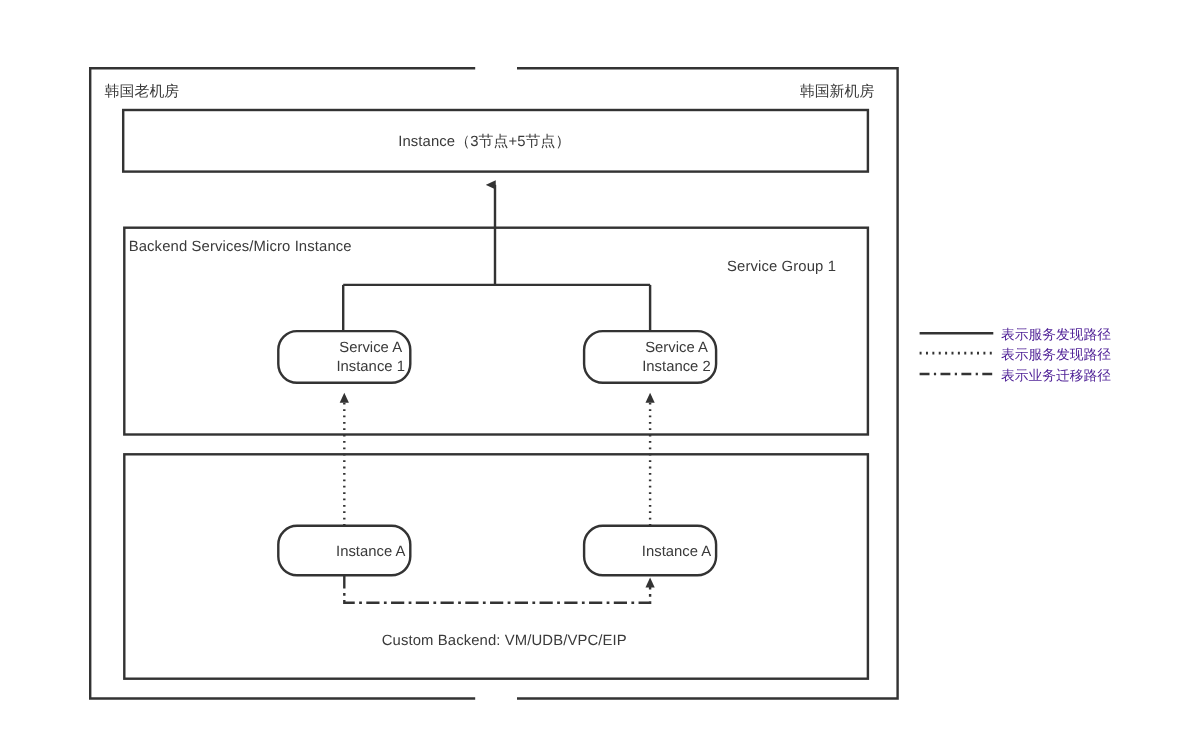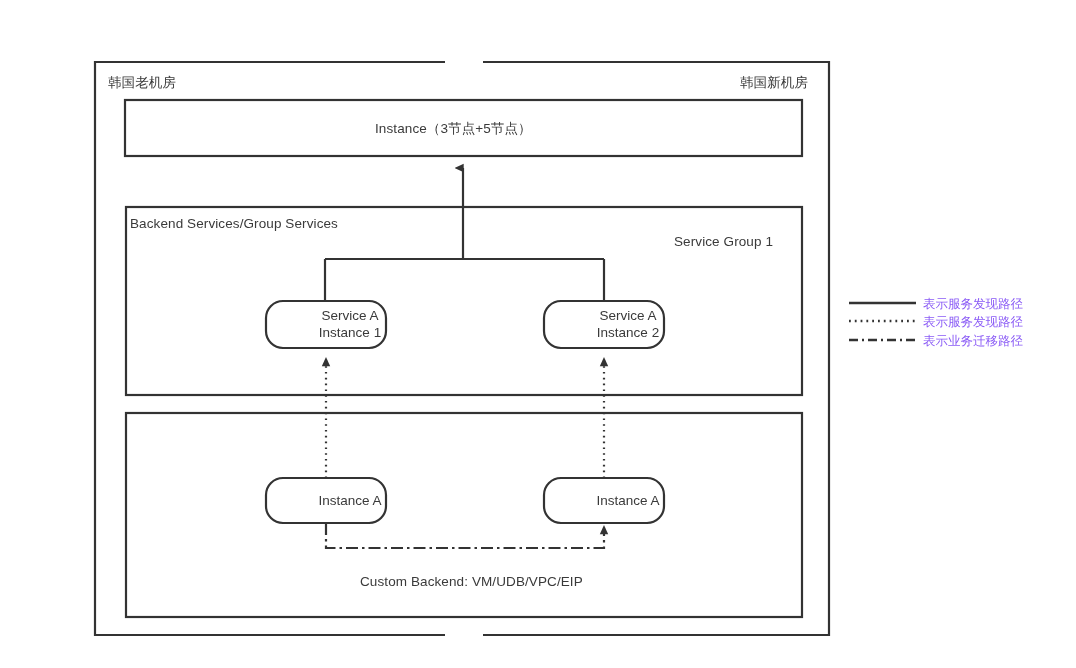--- a/index.html
+++ b/index.html
@@ -10,21 +10,21 @@
   body {
     width: 1076px;
     height: 668px;
     font-family: "Liberation Sans", "DejaVu Sans", sans-serif;
     color: #333333;
     overflow: hidden;
     position: relative;
   }
   #canvas {
     position: absolute;
-    left: 13px;
+    left: 0;
     top: 0;
     width: 1048px;
     height: 668px;
   }
   .lbl {
     position: absolute;
     font-size: 13.5px;
     color: #3a3a3a;
     white-space: nowrap;
     line-height: 1.35;
@@ -35,21 +35,21 @@
     text-align: center;
     font-size: 13.5px;
     color: #3a3a3a;
     line-height: 17px;
     white-space: pre-line;
     margin-left: 24px;
   }
   .legend-label {
     position: absolute;
     font-size: 12.5px;
-    color: #8b5cf6;
+    color: #4c1d95;
     white-space: nowrap;
   }
   svg { display:block; }
 </style>
 </head>
 <body>
 
 <div id="canvas">
 
   <svg width="1076" height="668" viewBox="0 0 1076 668">
@@ -107,21 +107,21 @@
       <line x1="836" y1="340" x2="903" y2="340" stroke="#333333" stroke-width="2.4" stroke-dasharray="9 4 2 4" stroke-linecap="butt"></line>
     </g>
   </svg>
 
   <div class="lbl" style="left:95px; top:74px;">韩国老机房</div>
 
   <div class="lbl" style="left:727px; top:74px;text-align:right;">韩国新机房</div>
 
   <div class="lbl" style="left:362px; top:120px;">Instance（3节点+5节点）</div>
 
-  <div class="lbl" style="left:117px; top:215px;">Backend Services/Group Services</div>
+  <div class="lbl" style="left:117px; top:215px;">Backend Services/Micro Instance</div>
 
   <div class="lbl" style="left:661px; top:233px;">Service Group 1</div>
 
   <div class="node-label" style="left:253px; top:307px; width:120px;">Service A
 Instance 1</div>
 
   <div class="node-label" style="left:531px; top:307px; width:120px;">Service A
 Instance 2</div>
 
   <div class="node-label" style="left:253px; top:492px; width:120px;">Instance A</div>

